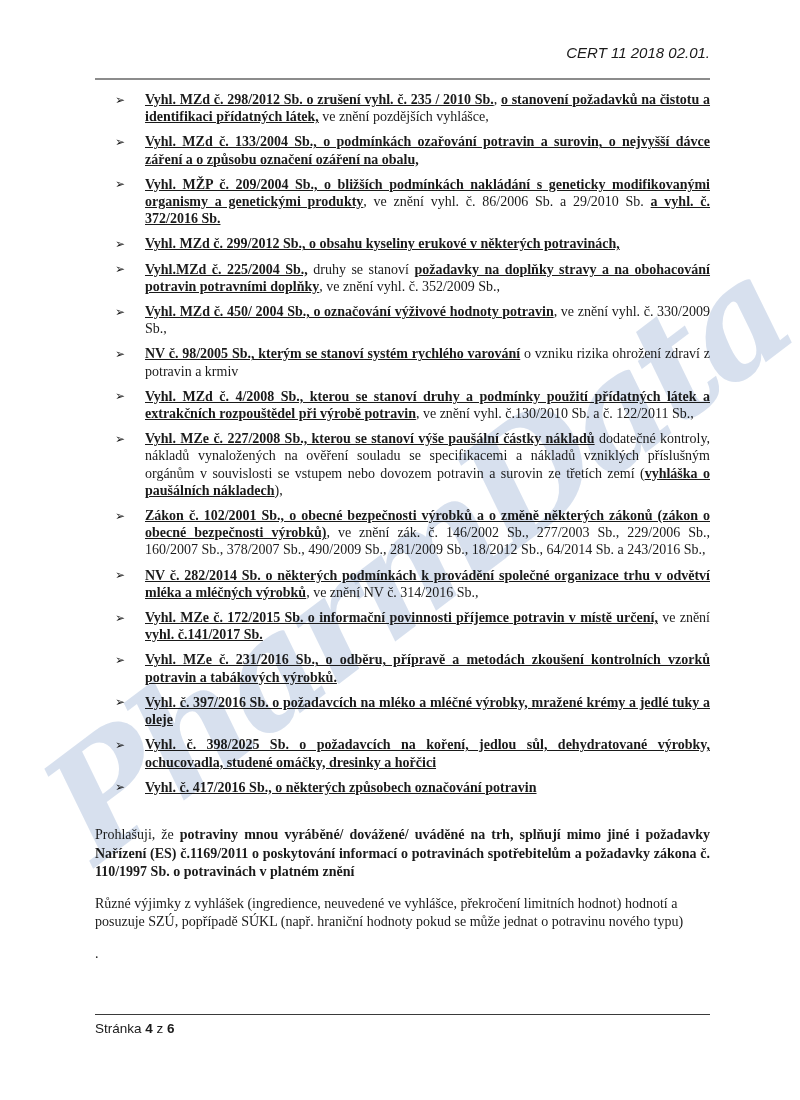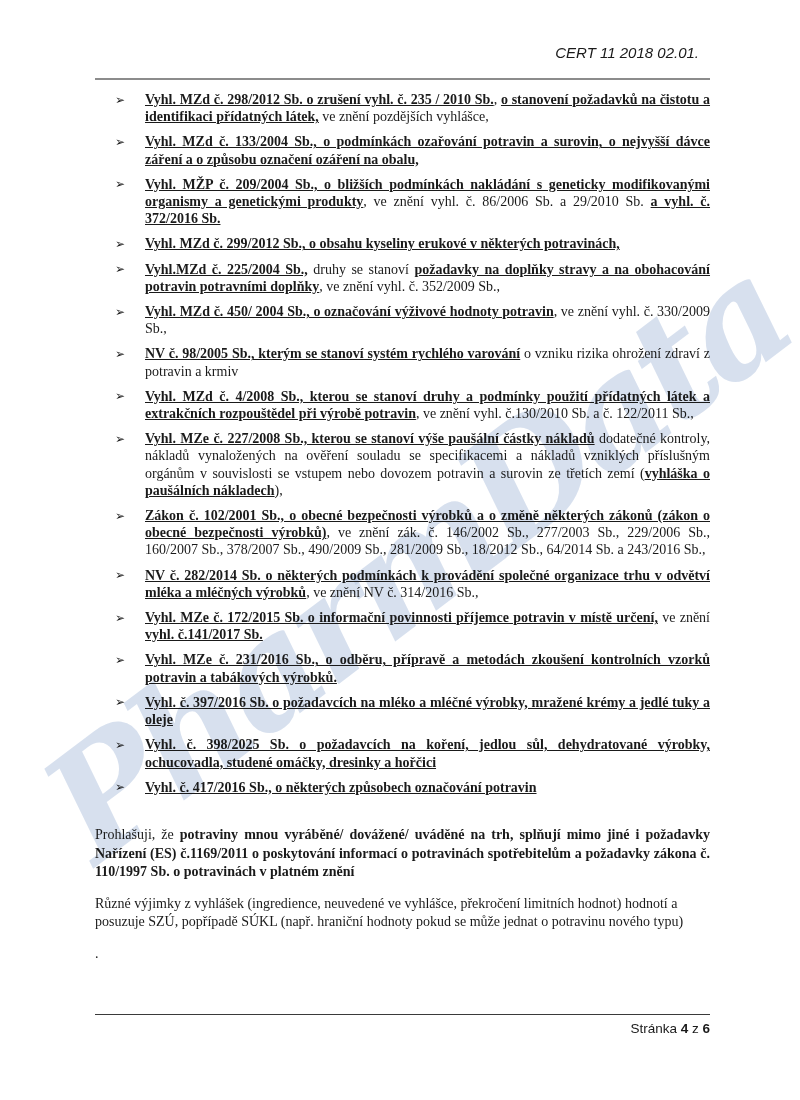--- a/index.html
+++ b/index.html
@@ -26,21 +26,21 @@
     color: rgba(183, 198, 224, 0.55);
     white-space: nowrap;
     z-index: 0;
     pointer-events: none;
     user-select: none;
   }
 
   
   .doc-code {
     position: absolute;
-    top: 44px; right: 101px;
+    top: 44px; right: 90px;
     font-family: "Liberation Sans", sans-serif;
     font-style: italic;
     font-size: 15px;
     color: #1a1a1a;
     z-index: 2;
   }
   .header-rule {
     position: absolute;
     top: 78px; left: 95px; width: 615px; height: 2px;
     background: #8c8c8c;
@@ -79,21 +79,21 @@
   
   .footer-rule {
     position: absolute;
     top: 1014px; left: 95px; width: 615px; height: 1px;
     background: #3a3a3a;
     z-index: 2;
   }
   .footer-text {
     position: absolute;
     top: 1021px; left: 95px; width: 615px;
-    text-align: right;
+    text-align: left;
     font-family: "Liberation Sans", sans-serif;
     font-size: 13.5px;
     color: #1a1a1a;
     z-index: 2;
   }
   .footer-text b { font-weight: bold; }
 </style>
 </head>
 <body>
 

